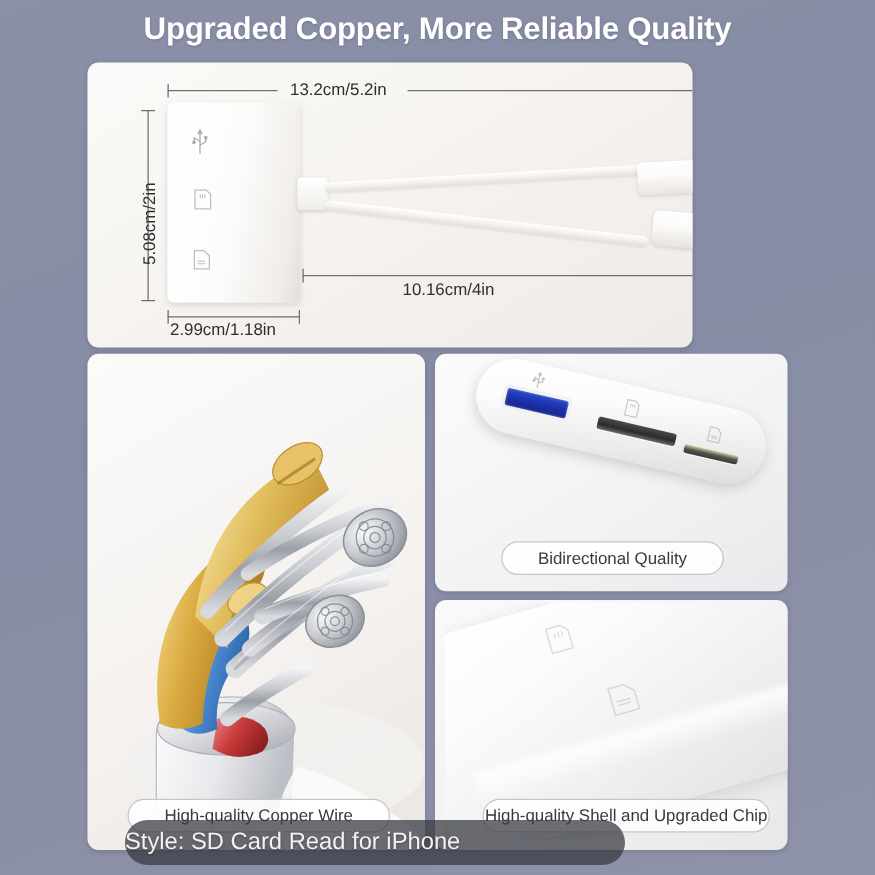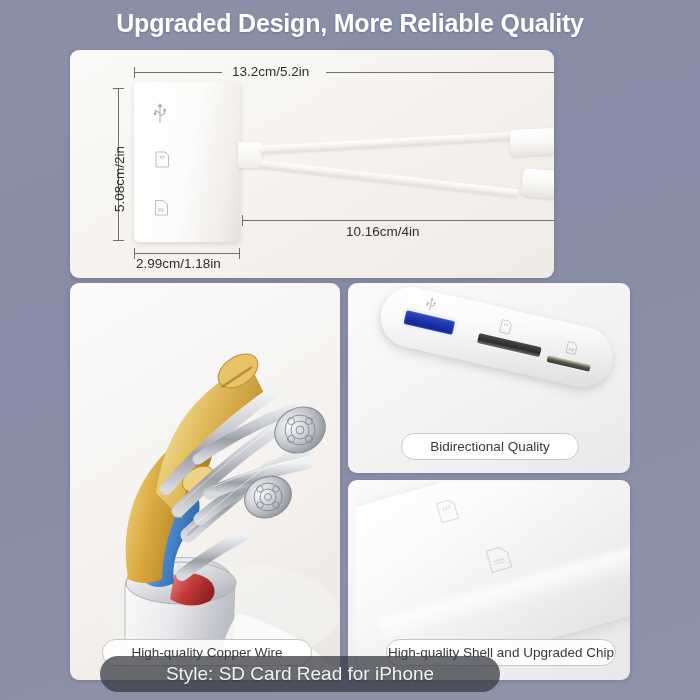--- a/index.html
+++ b/index.html
@@ -45,21 +45,21 @@
     white-space:nowrap; padding:0 14px; height:27px;
   }
   #pill-bidir { left:53px; top:150px; width:178px; }
   #pill-wire  { left:32px; top:356px; width:210px; }
   #pill-shell { left:38px; top:159px; width:230px; }
 
   
   .style-overlay{
     position:absolute; left:100px; top:656px; width:400px; height:36px;
     background:rgba(55,58,66,.74); border-radius:18px;
-    display:flex; align-items:center; justify-content:center; z-index:50;
+    display:flex; align-items:center; justify-content:flex-start; z-index:50;
   }
   .style-overlay span{
     color:#f2f2f2; font-size:19px; white-space:nowrap;
     text-shadow:0 1px 2px rgba(0,0,0,.3);
   }
 
   
   .adapter-body{
     position:absolute; left:64px; top:32px; width:106px; height:160px;
     border-radius:5px 3px 3px 5px;
@@ -176,21 +176,21 @@
     background:linear-gradient(180deg,rgba(255,255,255,.95),rgba(255,255,255,0));
     filter:blur(3px);
   }
 
   svg{ display:block; }
 </style>
 </head>
 <body>
 
 <div class="title-bar">
-  <div class="title-text">Upgraded Design, More Reliable Quality</div>
+  <div class="title-text">Upgraded Copper, More Reliable Quality</div>
 </div>
 
 <div class="panel" id="panel-spec">
 
   <div class="adapter-body">
     <span class="ic ic-usb">
       <svg viewBox="0 0 16 24" width="16" height="24">
         <path d="M8 23V6" stroke="#6d6d70" stroke-width="1.1" fill="none"></path>
         <path d="M8 3 L5.6 7 H10.4 Z" fill="#6d6d70"></path>
         <path d="M8 13 L3.4 10.4 V13.4" stroke="#6d6d70" stroke-width="1.1" fill="none"></path>
@@ -240,21 +240,21 @@
   <div class="dim-label-v" style="left:42px; top:162px;">5.08cm/2in</div>
 
   <div class="dim-line dim-h" style="left:64px; top:203px; width:106px;"></div>
   <div class="dim-cap" style="left:64px; top:198px;"></div>
   <div class="dim-cap" style="left:169px; top:198px;"></div>
   <div class="dim-label" style="left:62px; top:206px;">2.99cm/1.18in</div>
 
   <div class="dim-line dim-h" style="left:172px; top:170px; width:340px;"></div>
   <div class="dim-cap" style="left:172px; top:165px;"></div>
   <div class="dim-cap" style="left:512px; top:165px;"></div>
-  <div class="dim-label" style="left:272px; top:174px;">10.16cm/4in</div>
+  <div class="dim-label" style="left:248px; top:174px;">10.16cm/4in</div>
 </div>
 
 <div class="panel" id="panel-wire">
   <svg width="270" height="397" viewBox="0 0 270 397">
     <defs>
       <linearGradient id="gShellOuter" x1="0" y1="0" x2="1" y2="1">
         <stop offset="0" stop-color="#ffffff"></stop>
           <stop offset="0.45" stop-color="#dcdde1"></stop>
         <stop offset="1" stop-color="#a8aab2"></stop>
       </linearGradient>

